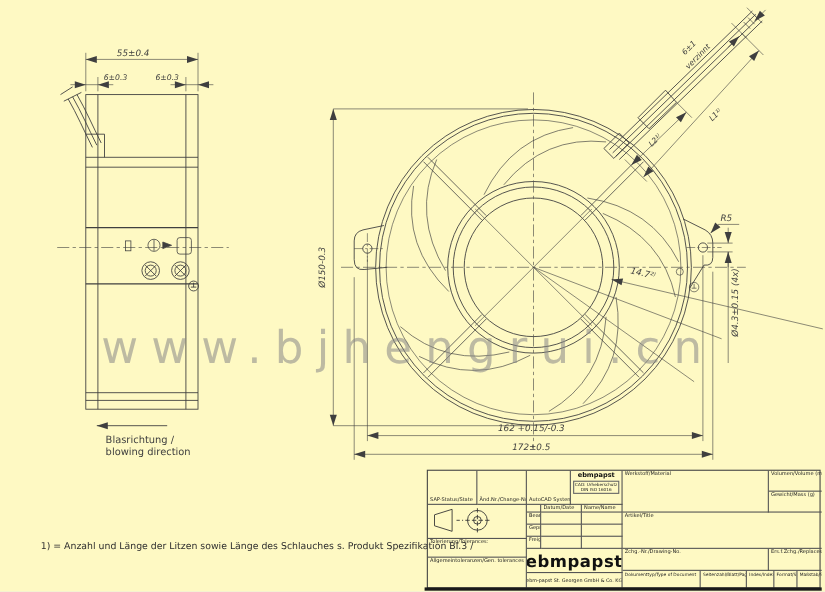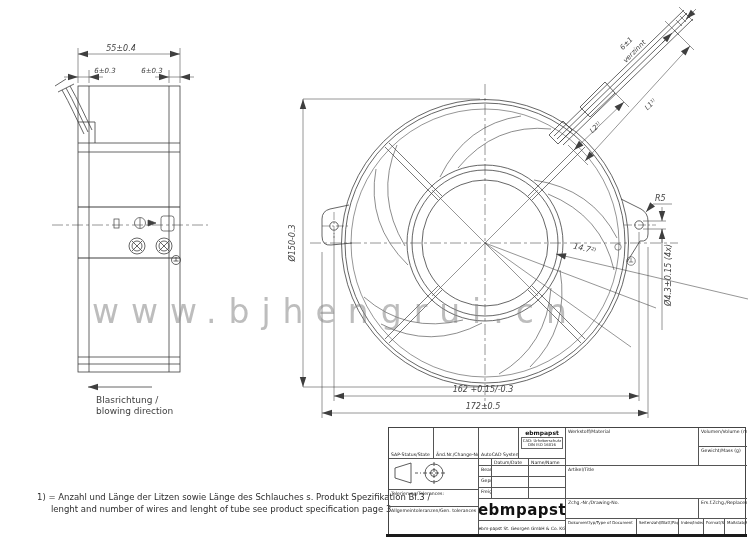--- a/index.html
+++ b/index.html
@@ -1,25 +1,25 @@
 <!DOCTYPE html>
 <html><head>
 <meta charset="utf-8">
 <style>
   html,body{margin:0;padding:0;background:#e8e8e8;}
-  .sheet{position:relative;width:750px;height:538px;background:#ffffff;overflow:hidden;
+  .sheet{position:relative;width:750px;height:538px;background:#fef9c3;overflow:hidden;
          font-family:"DejaVu Sans",sans-serif;color:#3f3f3f;}
   svg text{fill:#3f3f3f;}
   .dim{font:italic 8px "DejaVu Sans",sans-serif;}
   .dimsm{font:italic 7px "DejaVu Sans",sans-serif;}
   .note{font:9px "DejaVu Sans",sans-serif;}
   
   .wm-cn{position:absolute;left:52px;top:172px;font-size:88px;font-weight:bold;
          letter-spacing:16px;color:rgba(198,74,74,0.34);white-space:nowrap;pointer-events:none;}
-  .wm-url{position:absolute;left:92px;top:292px;font-size:33px;letter-spacing:12px;
+  .wm-url{position:absolute;left:92px;top:292px;font-size:41px;letter-spacing:12px;
          color:rgba(135,135,135,0.55);white-space:nowrap;pointer-events:none;}
   
   .notes{position:absolute;left:5px;top:492px;font-size:8.5px;line-height:11.5px;color:#2e2e2e;margin-left:32px;}
   .notes .ind{padding-left:14px;}
   
   .tb{position:absolute;left:388px;top:427px;width:358px;height:108px;
       border:1px solid #444;box-sizing:border-box;font-size:4.6px;color:#222;}
   .tb .cell{position:absolute;box-sizing:border-box;border-right:0.5px solid #555;
       border-bottom:0.5px solid #555;padding:1px 2px;overflow:hidden;white-space:nowrap;}
   .tb .nb{border-right:none;}
@@ -247,21 +247,20 @@
   <text class="dimsm" transform="rotate(-45 652 106)" x="652" y="106" text-anchor="middle">L1¹⁾</text>
   <text class="dimsm" transform="rotate(-45 597 129)" x="597" y="129" text-anchor="middle">L2¹⁾</text>
 </svg>
 
 
 <div class="wm-url">www.bjhengrui.cn</div>
 
 
 <div class="notes">
   <div>1) = Anzahl und Länge der Litzen sowie Länge des Schlauches s. Produkt Spezifikation Bl.3 /</div>
-  <div class="ind">lenght and number of wires and lenght of tube see product specification page 3</div>
 </div>
 
 
 <div class="tb">
 
   <div class="cell" style="left:0;top:0;width:45px;height:31px;display:flex;align-items:flex-end;">SAP-Status/State</div>
   <div class="cell" style="left:45px;top:0;width:45px;height:31px;display:flex;align-items:flex-end;">Änd.Nr./Change-No.</div>
   <div class="cell" style="left:0;top:31px;width:90px;height:31px;">
     <svg width="62" height="26" viewBox="0 0 62 26">
       <g stroke="#333" stroke-width="0.8" fill="none">

